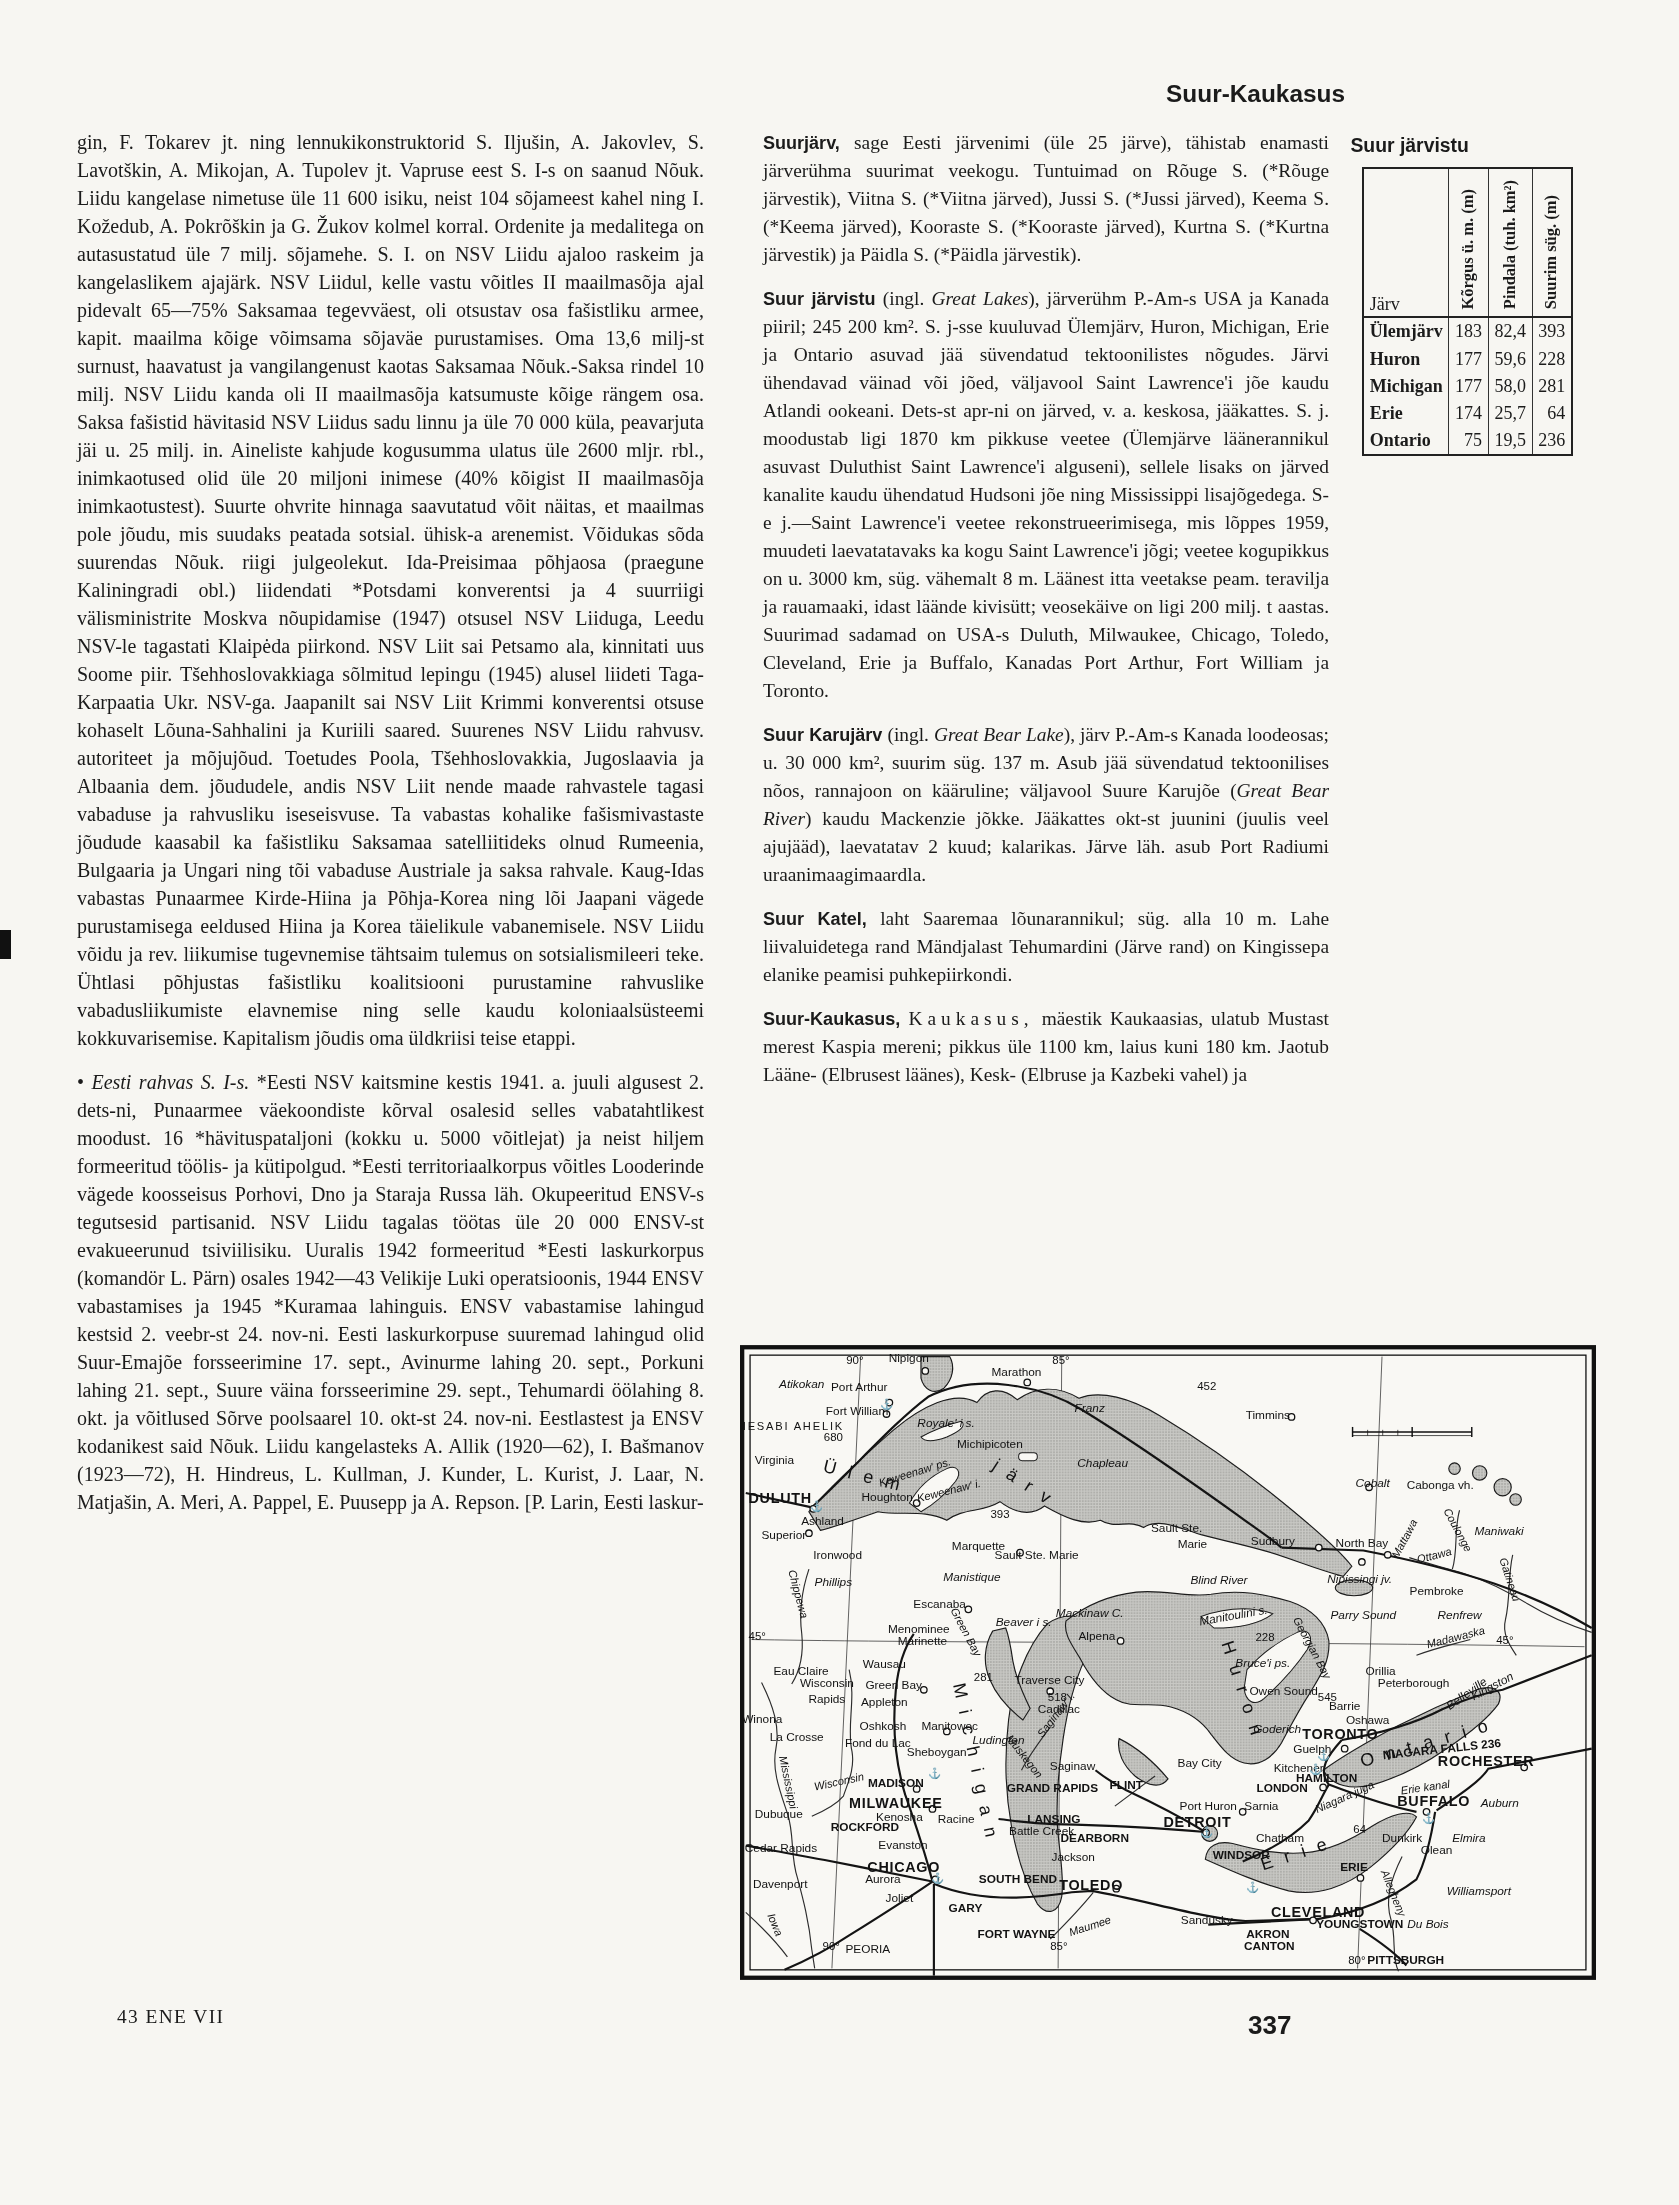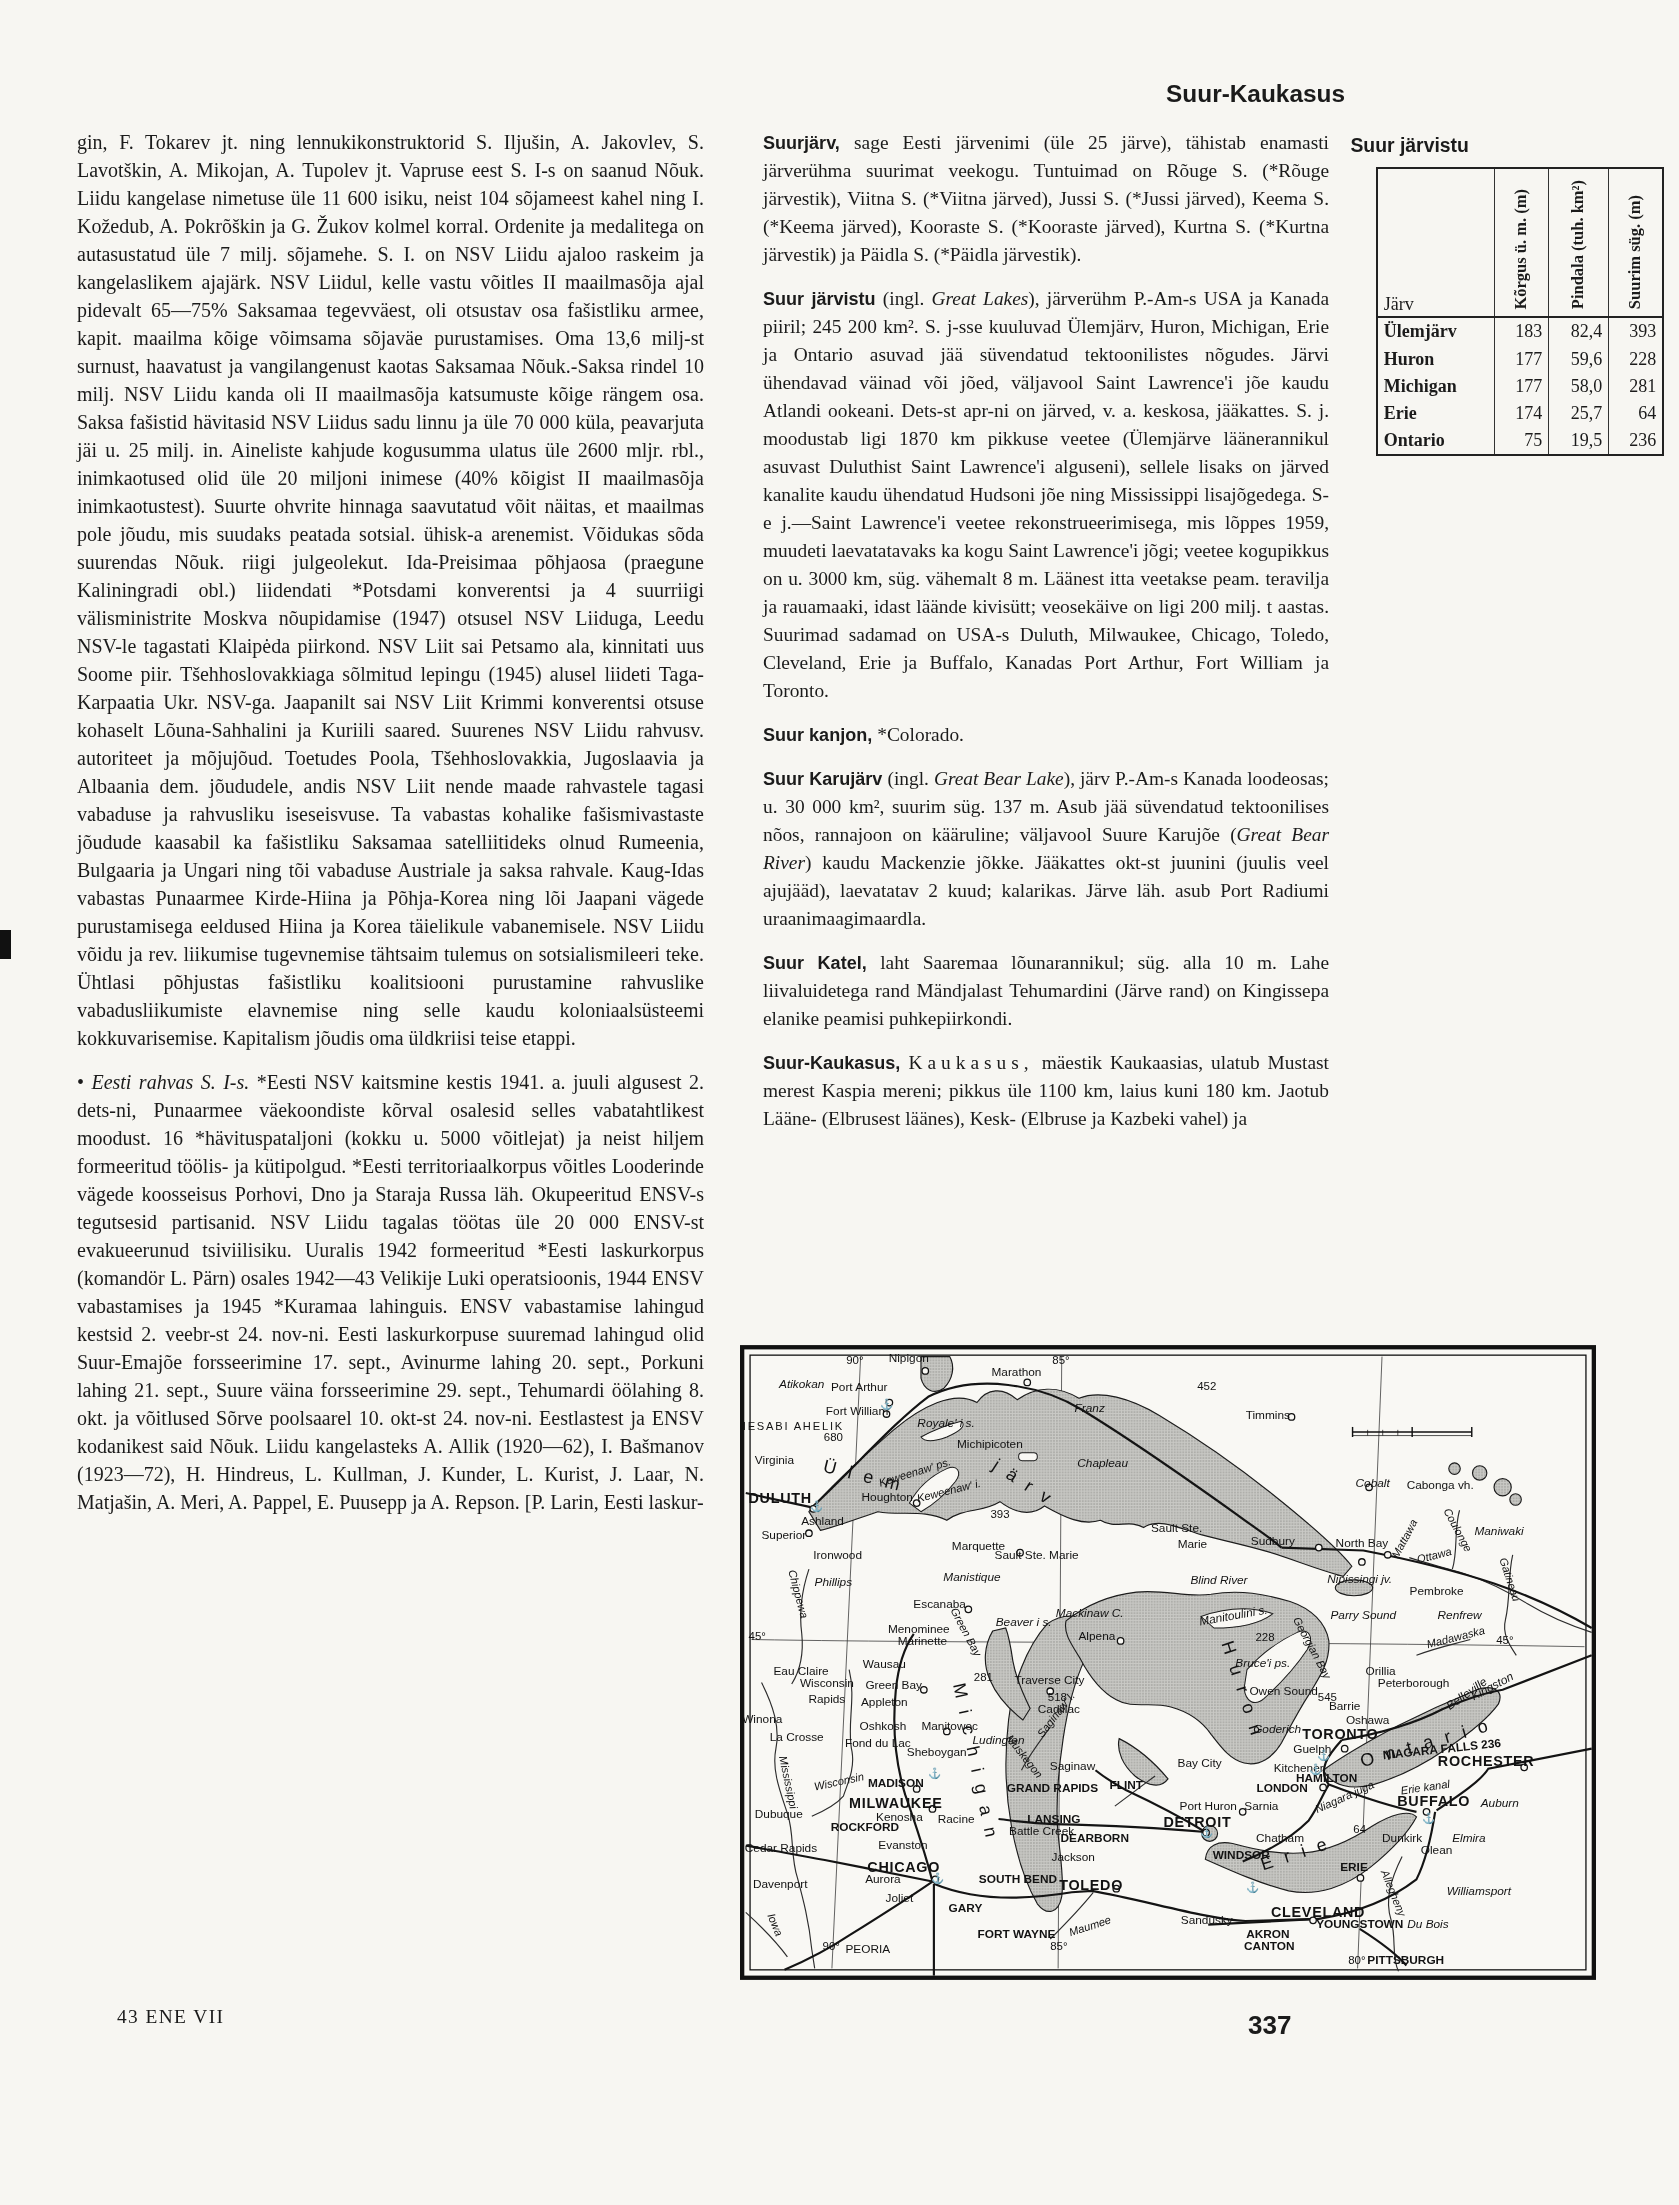--- a/index.html
+++ b/index.html
@@ -13,22 +13,22 @@
   .seg-n{}
   .seg-i{font-style:italic;}
   .seg-b{font-family:"Liberation Sans",sans-serif;font-weight:bold;font-size:0.93em;}
   .seg-sp{letter-spacing:5px;}
   
   .running-head{position:absolute;top:80px;left:747px;width:598px;text-align:right;
         font-family:"Liberation Sans",sans-serif;font-weight:bold;font-size:24.4px;}
   
   .sidebar{position:absolute;left:1349px;top:134px;width:325px;}
   .tbl-title{font-family:"Liberation Sans",sans-serif;font-weight:bold;font-size:19.4px;margin:0 0 10px 1.4px;}
-  table.lakes{border-collapse:collapse;border:2.2px solid #222;width:288px;background:transparent;
-        font-size:18px;margin-left:27px;}
+  table.lakes{border-collapse:collapse;border:2.2px solid #222;width:211px;background:transparent;
+        font-size:18px;margin-left:13px;}
   table.lakes th,table.lakes td{padding:1.4px 5.7px;border:none;}
   table.lakes thead th{border-bottom:2.2px solid #222;vertical-align:bottom;}
   table.lakes .vcol{border-left:1.4px solid #333;}
   .rot{display:inline-block;writing-mode:vertical-rl;transform:rotate(180deg);
         font-size:16.5px;line-height:1.15;max-height:136px;white-space:normal;}
   th.first{ text-align:left;vertical-align:top;padding-top:4.3px;font-weight:normal;}
   table.lakes tbody td{text-align:right;font-size:18px;line-height:24.4px;}
   table.lakes tbody td.name{text-align:left;font-weight:bold;}
   table.lakes thead tr{height:149px;}
   
@@ -59,21 +59,20 @@
   <div class="running-head">Suur-Kaukasus</div>
 
   <div class="col col-left">
       <p class="para"><span class="seg-n">gin, F. Tokarev jt. ning lennukikonstruktorid S. Iljušin, A. Jakovlev, S. Lavotškin, A. Mikojan, A. Tupolev jt. Vapruse eest S. I-s on saanud Nõuk. Liidu kangelase nimetuse üle 11 600 isiku, neist 104 sõjameest kahel ning I. Kožedub, A. Pokrõškin ja G. Žukov kolmel korral. Ordenite ja medalitega on autasustatud üle 7 milj. sõjamehe. S. I. on NSV Liidu ajaloo raskeim ja kangelaslikem ajajärk. NSV Liidul, kelle vastu võitles II maailmasõja ajal pidevalt 65—75% Saksamaa tegevväest, oli otsustav osa fašistliku armee, kapit. maailma kõige võimsama sõjaväe purustamises. Oma 13,6 milj-st surnust, haavatust ja vangilangenust kaotas Saksamaa Nõuk.-Saksa rindel 10 milj. NSV Liidu kanda oli II maailmasõja katsumuste kõige rängem osa. Saksa fašistid hävitasid NSV Liidus sadu linnu ja üle 70 000 küla, peavarjuta jäi u. 25 milj. in. Aineliste kahjude kogusumma ulatus üle 2600 mljr. rbl., inimkaotused olid üle 20 miljoni inimese (40% kõigist II maailmasõja inimkaotustest). Suurte ohvrite hinnaga saavutatud võit näitas, et maailmas pole jõudu, mis suudaks peatada sotsial. ühisk-a arenemist. Võidukas sõda suurendas Nõuk. riigi julgeolekut. Ida-Preisimaa põhjaosa (praegune Kaliningradi obl.) liidendati *Potsdami konverentsi ja 4 suurriigi välisministrite Moskva nõupidamise (1947) otsusel NSV Liiduga, Leedu NSV-le tagastati Klaipėda piirkond. NSV Liit sai Petsamo ala, kinnitati uus Soome piir. Tšehhoslovakkiaga sõlmitud lepingu (1945) alusel liideti Taga-Karpaatia Ukr. NSV-ga. Jaapanilt sai NSV Liit Krimmi konverentsi otsuse kohaselt Lõuna-Sahhalini ja Kuriili saared. Suurenes NSV Liidu rahvusv. autoriteet ja mõjujõud. Toetudes Poola, Tšehhoslovakkia, Jugoslaavia ja Albaania dem. jõududele, andis NSV Liit nende maade rahvastele tagasi vabaduse ja rahvusliku iseseisvuse. Ta vabastas kohalike fašismivastaste jõudude kaasabil ka fašistliku Saksamaa satelliitideks olnud Rumeenia, Bulgaaria ja Ungari ning tõi vabaduse Austriale ja saksa rahvale. Kaug-Idas vabastas Punaarmee Kirde-Hiina ja Põhja-Korea ning lõi Jaapani vägede purustamisega eeldused Hiina ja Korea täielikule vabanemisele. NSV Liidu võidu ja rev. liikumise tugevnemise tähtsaim tulemus on sotsialismileeri teke. Ühtlasi põhjustas fašistliku koalitsiooni purustamine rahvuslike vabadusliikumiste elavnemise ning selle kaudu koloniaalsüsteemi kokkuvarisemise. Kapitalism jõudis oma üldkriisi teise etappi.</span></p>
       <p class="para"><span class="seg-n">• </span><span class="seg-i">Eesti rahvas S. I-s. </span><span class="seg-n">*Eesti NSV kaitsmine kestis 1941. a. juuli algusest 2. dets-ni, Punaarmee väekoondiste kõrval osalesid selles vabatahtlikest moodust. 16 *hävituspataljoni (kokku u. 5000 võitlejat) ja neist hiljem formeeritud töölis- ja kütipolgud. *Eesti territoriaalkorpus võitles Looderinde vägede koosseisus Porhovi, Dno ja Staraja Russa läh. Okupeeritud ENSV-s tegutsesid partisanid. NSV Liidu tagalas töötas üle 20 000 ENSV-st evakueerunud tsiviilisiku. Uuralis 1942 formeeritud *Eesti laskurkorpus (komandör L. Pärn) osales 1942—43 Velikije Luki operatsioonis, 1944 ENSV vabastamises ja 1945 *Kuramaa lahinguis. ENSV vabastamise lahingud kestsid 2. veebr-st 24. nov-ni. Eesti laskurkorpuse suuremad lahingud olid Suur-Emajõe forsseerimine 17. sept., Avinurme lahing 20. sept., Porkuni lahing 21. sept., Suure väina forsseerimine 29. sept., Tehumardi öölahing 8. okt. ja võitlused Sõrve poolsaarel 10. okt-st 24. nov-ni. Eestlastest ja ENSV kodanikest said Nõuk. Liidu kangelasteks A. Allik (1920—62), I. Bašmanov (1923—72), H. Hindreus, L. Kullman, J. Kunder, L. Kurist, J. Laar, N. Matjašin, A. Meri, A. Pappel, E. Puusepp ja A. Repson. [P. Larin, Eesti laskur-</span></p>
     </div>
 
   <div class="col col-right">
       <p class="para"><span class="seg-b">Suurjärv, </span><span class="seg-n">sage Eesti järvenimi (üle 25 järve), tähistab enamasti järverühma suurimat veekogu. Tuntuimad on Rõuge S. (*Rõuge järvestik), Viitna S. (*Viitna järved), Jussi S. (*Jussi järved), Keema S. (*Keema järved), Kooraste S. (*Kooraste järved), Kurtna S. (*Kurtna järvestik) ja Päidla S. (*Päidla järvestik).</span></p>
       <p class="para"><span class="seg-b">Suur järvistu </span><span class="seg-n">(ingl. </span><span class="seg-i">Great Lakes</span><span class="seg-n">), järverühm P.-Am-s USA ja Kanada piiril; 245 200 km². S. j-sse kuuluvad Ülemjärv, Huron, Michigan, Erie ja Ontario asuvad jää süvendatud tektoonilistes nõgudes. Järvi ühendavad väinad või jõed, väljavool Saint Lawrence'i jõe kaudu Atlandi ookeani. Dets-st apr-ni on järved, v. a. keskosa, jääkattes. S. j. moodustab ligi 1870 km pikkuse veetee (Ülemjärve läänerannikul asuvast Duluthist Saint Lawrence'i alguseni), sellele lisaks on järved kanalite kaudu ühendatud Hudsoni jõe ning Mississippi lisajõgedega. S-e j.—Saint Lawrence'i veetee rekonstrueerimisega, mis lõppes 1959, muudeti laevatatavaks ka kogu Saint Lawrence'i jõgi; veetee kogupikkus on u. 3000 km, süg. vähemalt 8 m. Läänest itta veetakse peam. teravilja ja rauamaaki, idast läände kivisütt; veosekäive on ligi 200 milj. t aastas. Suurimad sadamad on USA-s Duluth, Milwaukee, Chicago, Toledo, Cleveland, Erie ja Buffalo, Kanadas Port Arthur, Fort William ja Toronto.</span></p>
-      <p class="para"><span class="seg-b">Suur kanjon, </span><span class="seg-n">*Colorado.</span></p>
       <p class="para"><span class="seg-b">Suur Karujärv </span><span class="seg-n">(ingl. </span><span class="seg-i">Great Bear Lake</span><span class="seg-n">), järv P.-Am-s Kanada loodeosas; u. 30 000 km², suurim süg. 137 m. Asub jää süvendatud tektoonilises nõos, rannajoon on kääruline; väljavool Suure Karujõe (</span><span class="seg-i">Great Bear River</span><span class="seg-n">) kaudu Mackenzie jõkke. Jääkattes okt-st juunini (juulis veel ajujääd), laevatatav 2 kuud; kalarikas. Järve läh. asub Port Radiumi uraanimaagimaardla.</span></p>
       <p class="para"><span class="seg-b">Suur Katel, </span><span class="seg-n">laht Saaremaa lõunarannikul; süg. alla 10 m. Lahe liivaluidetega rand Mändjalast Tehumardini (Järve rand) on Kingissepa elanike peamisi puhkepiirkondi.</span></p>
       <p class="para"><span class="seg-b">Suur-Kaukasus, </span><span class="seg-sp">Kaukasus,</span><span class="seg-n"> mäestik Kaukaasias, ulatub Mustast merest Kaspia mereni; pikkus üle 1100 km, laius kuni 180 km. Jaotub Lääne- (Elbrusest läänes), Kesk- (Elbruse ja Kazbeki vahel) ja</span></p>
     </div>
 
   <div class="sidebar">
     <div class="tbl-title">Suur järvistu</div>
     <table class="lakes">
       <thead>
         <tr>

